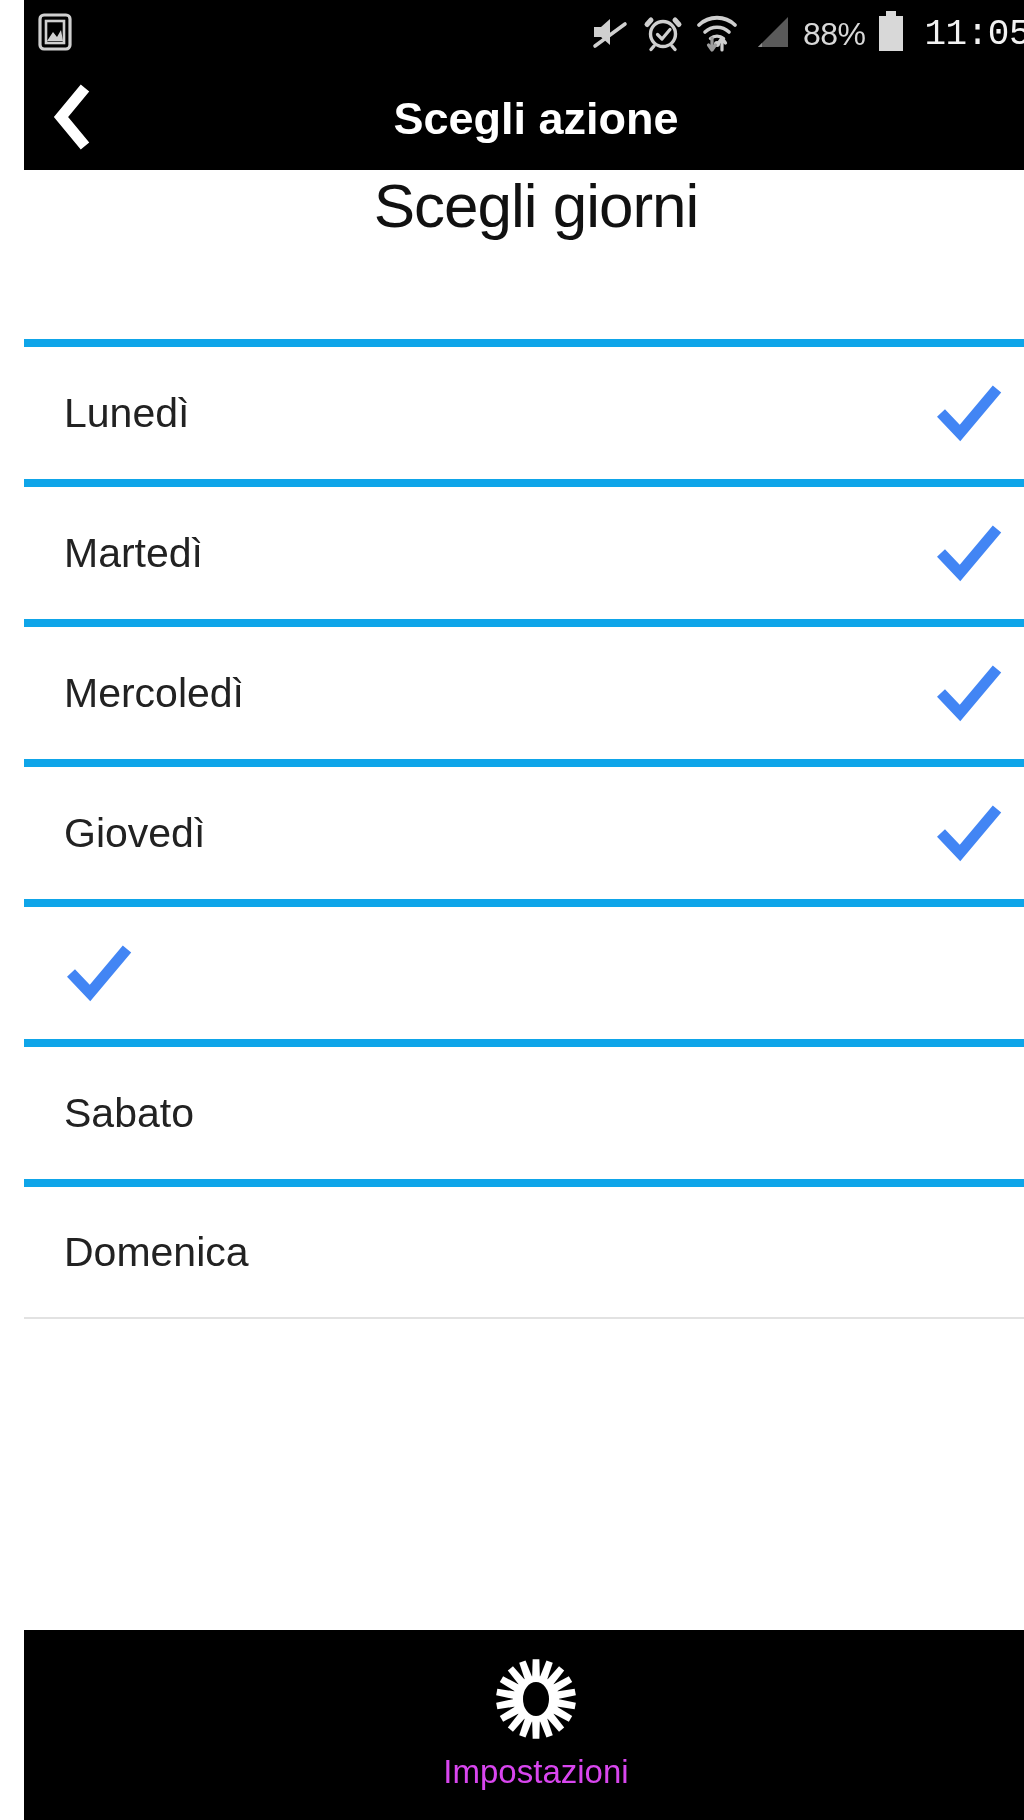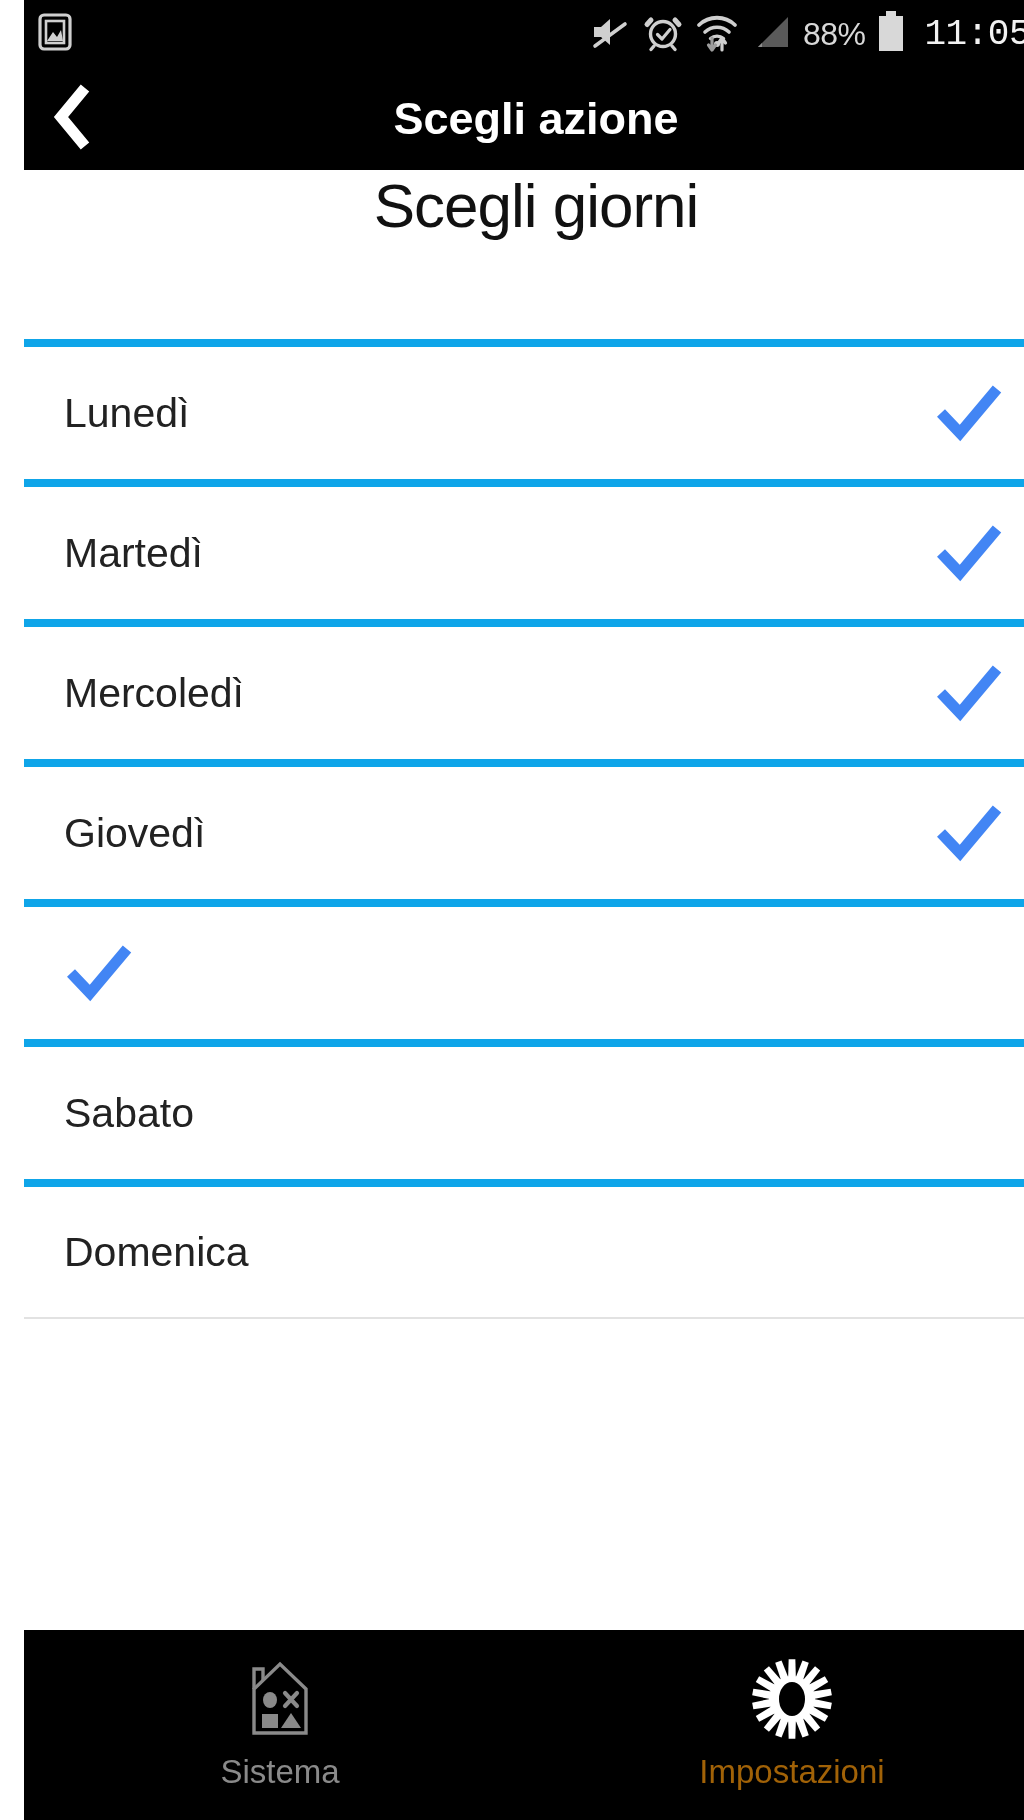--- a/index.html
+++ b/index.html
@@ -74,21 +74,21 @@
     flex:0 0 190px; height:190px; background:#000;
     display:flex; align-items:stretch;
   }
   .nav-item {
     flex:1 1 0; display:flex; flex-direction:column;
     align-items:center; justify-content:center; gap:14px; cursor:pointer;
   }
   .nav-icon { height:80px; display:flex; align-items:center; justify-content:center; }
   .nav-label { font-size:33px; letter-spacing:0px; }
   .nav-item.inactive .nav-label { color:#8a8a8a; }
-  .nav-item.active .nav-label { color:#a16207; }
+  .nav-item.active .nav-label { color:#d946ef; }
 </style>
 </head>
 <body>
 
 <div class="screen">
 
   <div class="statusbar">
     <div class="sb-left">
       <span>
         <svg width="34" height="40" viewBox="0 0 34 40">
@@ -219,33 +219,20 @@
               <path d="M5 31 L24 51 L61 7" fill="none" stroke="#4285f4" stroke-width="11" stroke-linecap="butt" stroke-linejoin="miter"></path>
             </svg>
           </div>
         </div>
       </div>
   </div>
 
   <div class="bottomnav">
 
 
-    <div class="nav-item inactive">
-      <span class="nav-icon">
-        <svg width="72" height="80" viewBox="0 0 72 80">
-          <path d="M10 30 L10 74 L62 74 L62 30 L36 5 Z" fill="none" stroke="#8a8a8a" stroke-width="3.4" stroke-linejoin="miter"></path>
-          <path d="M10 30 L10 10 L19 10 L19 21" fill="none" stroke="#8a8a8a" stroke-width="3.4"></path>
-          <ellipse cx="26" cy="41" rx="7" ry="8" fill="#8a8a8a"></ellipse>
-          <path d="M41 34 L53 47 M53 34 L41 47" stroke="#8a8a8a" stroke-width="4.2" stroke-linecap="round"></path>
-          <rect x="18" y="55" width="16" height="14" fill="#8a8a8a"></rect>
-          <path d="M47 54 L57 69 L37 69 Z" fill="#8a8a8a"></path>
-        </svg>
-      </span>
-      <span class="nav-label">Sistema</span>
-    </div>
 
     <div class="nav-item active">
       <span class="nav-icon">
         <svg width="86" height="86" viewBox="0 0 86 86">
           <g id="gear-teeth" fill="#ffffff">
               <path d="M39.14949270254393,21.33958464035748 L39.652886266707384,3.140285630019825 L46.347113733292616,3.140285630019825 L46.850507297456076,21.339584640357483 Z" fill="#ffffff"></path>
               <path d="M46.79000507209669,21.328916465633718 L53.4875671456346,4.399340221107543 L59.77808329784708,6.6889008586836525 L54.02659165950021,23.962818581138638 Z" fill="#ffffff"></path>
               <path d="M53.97338689543692,23.932100796284523 L66.05729264679172,10.314204066594861 L71.18536839854379,14.617170538539163 L59.87270633224752,28.882217559909257 Z" fill="#ffffff"></path>
               <path d="M59.83321630924503,28.83515518312442 L75.84596836534817,20.171457292622733 L79.19308209864079,25.968828337397092 L63.68372360670111,35.504429457233066 Z" fill="#ffffff"></path>
               <path d="M63.66271140434421,35.44669890572446 L81.67293554417837,32.78216968256838 L82.83537594463881,39.37469679208879 L64.99997855493713,43.03071778485411 Z" fill="#ffffff"></path>

